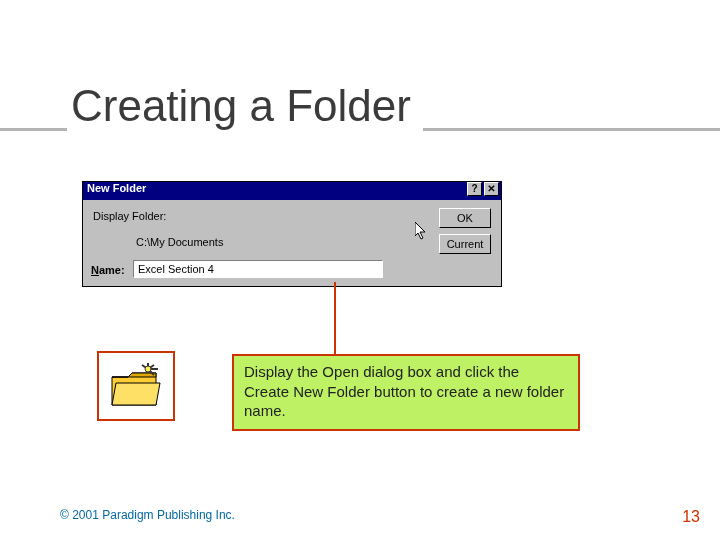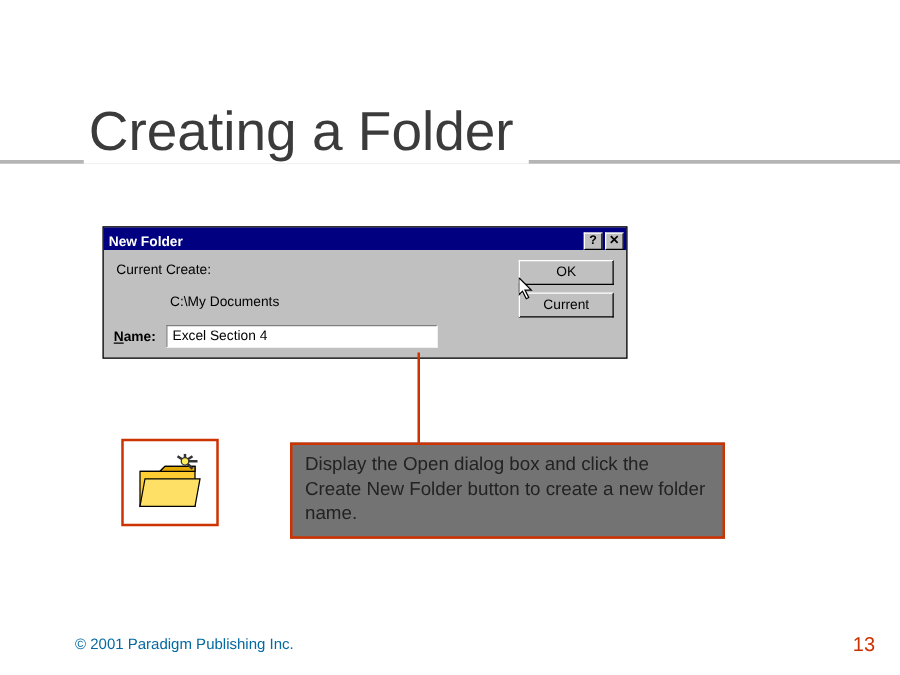--- a/index.html
+++ b/index.html
@@ -41,21 +41,21 @@
     background: #c0c0c0;
     border: 1px solid #000;
     font-family: Tahoma, "MS Sans Serif", Arial, sans-serif;
     font-size: 11px;
   }
   .titlebar {
     background: #000080;
     color: #fff;
     height: 18px;
     display: flex;
-    align-items: flex-end;
+    align-items: flex-start;
     padding: 0 2px 0 4px;
     font-weight: bold;
   }
   .titlebar .title-text { flex: 1; }
   .titlebar .tb-btn {
     width: 15px;
     height: 14px;
     background: #c0c0c0;
     border-top: 1px solid #fff;
     border-left: 1px solid #fff;
@@ -89,33 +89,33 @@
     position: absolute;
     left: 8px;
     top: 64px;
     font-weight: bold;
   }
   .lbl-name .u { text-decoration: underline; }
   .name-input {
     position: absolute;
     left: 50px;
     top: 60px;
-    width: 217px;
+    width: 250px;
     height: 18px;
     background: #fff;
     border-top: 1px solid #808080;
     border-left: 1px solid #808080;
     border-right: 1px solid #fff;
     border-bottom: 1px solid #fff;
     padding: 2px 4px;
     font: 11px Tahoma, Arial, sans-serif;
   }
   .btn {
     position: absolute;
-    width: 76px;
+    width: 52px;
     height: 20px;
     background: #c0c0c0;
     border-top: 1px solid #fff;
     border-left: 1px solid #fff;
     border-right: 1px solid #000;
     border-bottom: 1px solid #000;
     text-align: center;
     line-height: 18px;
   }
   .btn-ok     { right: 10px; top: 8px; }
@@ -154,21 +154,21 @@
     justify-content: center;
   }
 
   
   .instruction {
     position: absolute;
     left: 232px;
     top: 354px;
     width: 348px;
     border: 2px solid #cc3300;
-    background: #737373;
+    background: #bef264;
     color: #222;
     font-family: Verdana, Arial, sans-serif;
     font-size: 15px;
     line-height: 1.3;
     padding: 6px 10px 8px 10px;
   }
 
   .copyright {
     position: absolute;
     left: 60px;
@@ -193,21 +193,21 @@
 <div class="slide-rule"></div>
 <div class="slide-title">Creating a Folder</div>
 
 <div class="dialog">
   <div class="titlebar">
     <span class="title-text">New Folder</span>
     <span class="tb-btn">?</span>
     <span class="tb-btn">✕</span>
   </div>
   <div class="dlg-body">
-    <div class="lbl-current">Current Create:</div>
+    <div class="lbl-current">Display Folder:</div>
     <div class="lbl-path">C:\My Documents</div>
     <div class="lbl-name">
       <span class="u">N</span><span>ame:</span>
     </div>
     <input class="name-input" type="text" value="Excel Section 4" style="">
     <div class="btn btn-ok">OK</div>
     <div class="btn btn-cancel">Current</div>
 
     <svg class="cursor" width="14" height="20" viewBox="0 0 14 20">
       <polygon points="0,0 0,14 3,11 6,17 8,16 5,10 10,10" fill="#fff" stroke="#000" stroke-width="1"></polygon>

